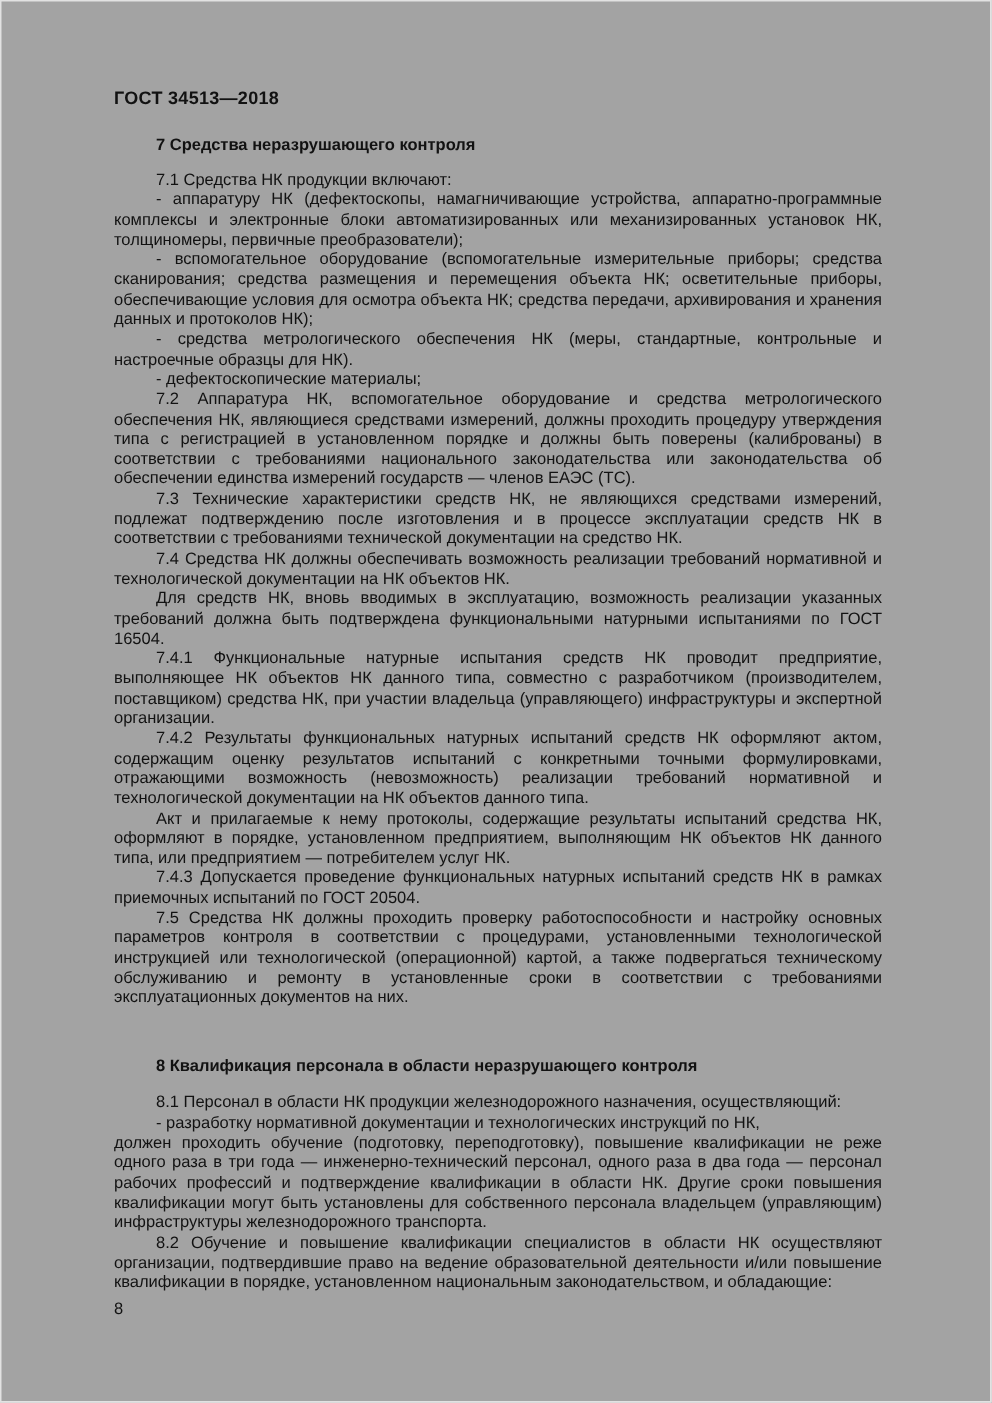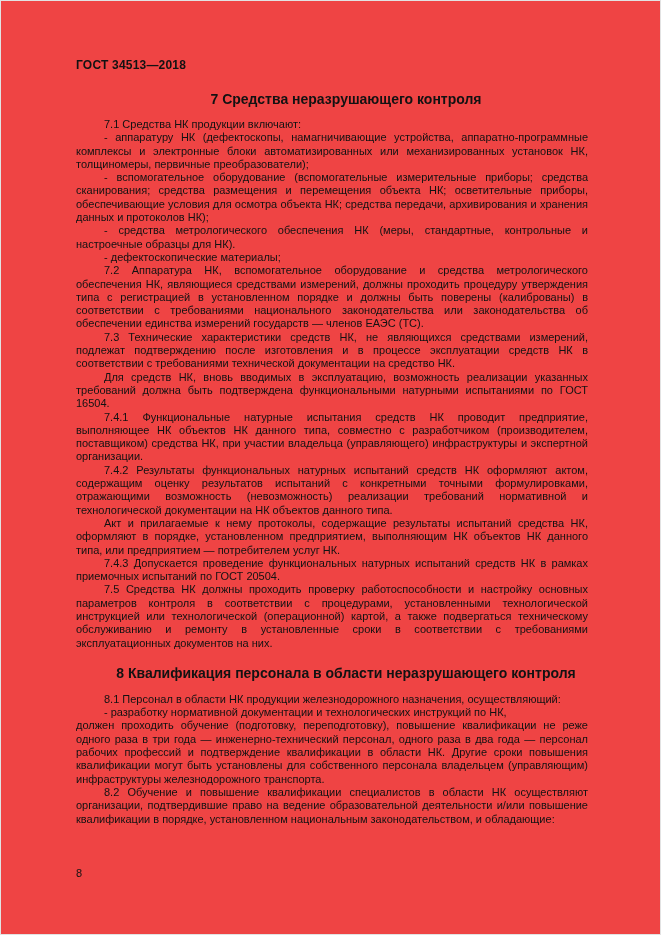--- a/index.html
+++ b/index.html
@@ -13,39 +13,38 @@
     width: 661px;
     height: 935px;
     font-family: "Liberation Sans", sans-serif;
     color: #121212;
   }
   .page {
     position: relative;
     width: 661px;
     height: 935px;
     padding: 57px 72px 0 75px;
-    background: #ef4444;
+    background: #a3a3a3;
     border: 1px solid #e2e2e2;
     overflow: hidden;
   }
   .doc-header {
     font-size: 12px;
     font-weight: bold;
     letter-spacing: 0.2px;
     margin: 0;
   }
   .section-title {
-    font-size: 14px;
+    font-size: 11px;
     font-weight: bold;
     margin: 19px 0 11px 0;
     text-indent: 28px;
-    text-align: center;
   }
   .section-title.second {
-    margin-top: 15px;
+    margin-top: 33px;
     margin-bottom: 12px;
   }
   .para {
     font-size: 11px;
     line-height: 13.3px;
     text-align: justify;
     text-indent: 28px;
     margin: 0;
   }
   .para.no-indent {
@@ -69,20 +68,21 @@
   <section>
     <h2 class="section-title">7 Средства неразрушающего контроля</h2>
 
     <p class="para">7.1 Средства НК продукции включают:</p>
     <p class="para">- аппаратуру НК (дефектоскопы, намагничивающие устройства, аппаратно-программные комплексы и электронные блоки автоматизированных или механизированных установок НК, толщиномеры, первичные преобразователи);</p>
     <p class="para">- вспомогательное оборудование (вспомогательные измерительные приборы; средства сканирования; средства размещения и перемещения объекта НК; осветительные приборы, обеспечивающие условия для осмотра объекта НК; средства передачи, архивирования и хранения данных и протоколов НК);</p>
     <p class="para">- средства метрологического обеспечения НК (меры, стандартные, контрольные и настроечные образцы для НК).</p>
     <p class="para">- дефектоскопические материалы;</p>
     <p class="para">7.2 Аппаратура НК, вспомогательное оборудование и средства метрологического обеспечения НК, являющиеся средствами измерений, должны проходить процедуру утверждения типа с регистрацией в установленном порядке и должны быть поверены (калиброваны) в соответствии с требованиями национального законодательства или законодательства об обеспечении единства измерений государств — членов ЕАЭС (ТС).</p>
     <p class="para">7.3 Технические характеристики средств НК, не являющихся средствами измерений, подлежат подтверждению после изготовления и в процессе эксплуатации средств НК в соответствии с требованиями технической документации на средство НК.</p>
+    <p class="para">7.4 Средства НК должны обеспечивать возможность реализации требований нормативной и технологической документации на НК объектов НК.</p>
     <p class="para">Для средств НК, вновь вводимых в эксплуатацию, возможность реализации указанных требований должна быть подтверждена функциональными натурными испытаниями по ГОСТ 16504.</p>
     <p class="para">7.4.1 Функциональные натурные испытания средств НК проводит предприятие, выполняющее НК объектов НК данного типа, совместно с разработчиком (производителем, поставщиком) средства НК, при участии владельца (управляющего) инфраструктуры и экспертной организации.</p>
     <p class="para">7.4.2 Результаты функциональных натурных испытаний средств НК оформляют актом, содержащим оценку результатов испытаний с конкретными точными формулировками, отражающими возможность (невозможность) реализации требований нормативной и технологической документации на НК объектов данного типа.</p>
     <p class="para">Акт и прилагаемые к нему протоколы, содержащие результаты испытаний средства НК, оформляют в порядке, установленном предприятием, выполняющим НК объектов НК данного типа, или предприятием — потребителем услуг НК.</p>
     <p class="para">7.4.3 Допускается проведение функциональных натурных испытаний средств НК в рамках приемочных испытаний по ГОСТ 20504.</p>
     <p class="para">7.5 Средства НК должны проходить проверку работоспособности и настройку основных параметров контроля в соответствии с процедурами, установленными технологической инструкцией или технологической (операционной) картой, а также подвергаться техническому обслуживанию и ремонту в установленные сроки в соответствии с требованиями эксплуатационных документов на них.</p>
   </section>
 
   <section>
     <h2 class="section-title second">8 Квалификация персонала в области неразрушающего контроля</h2>

